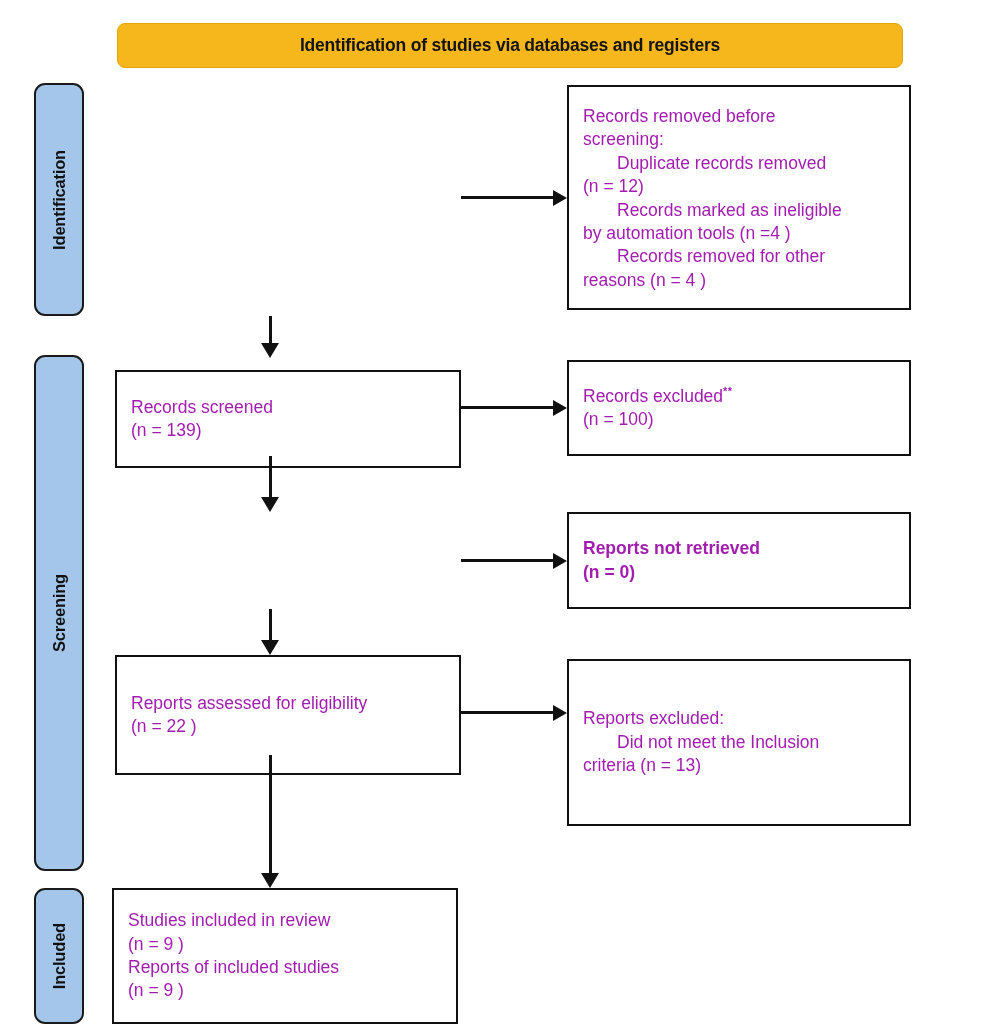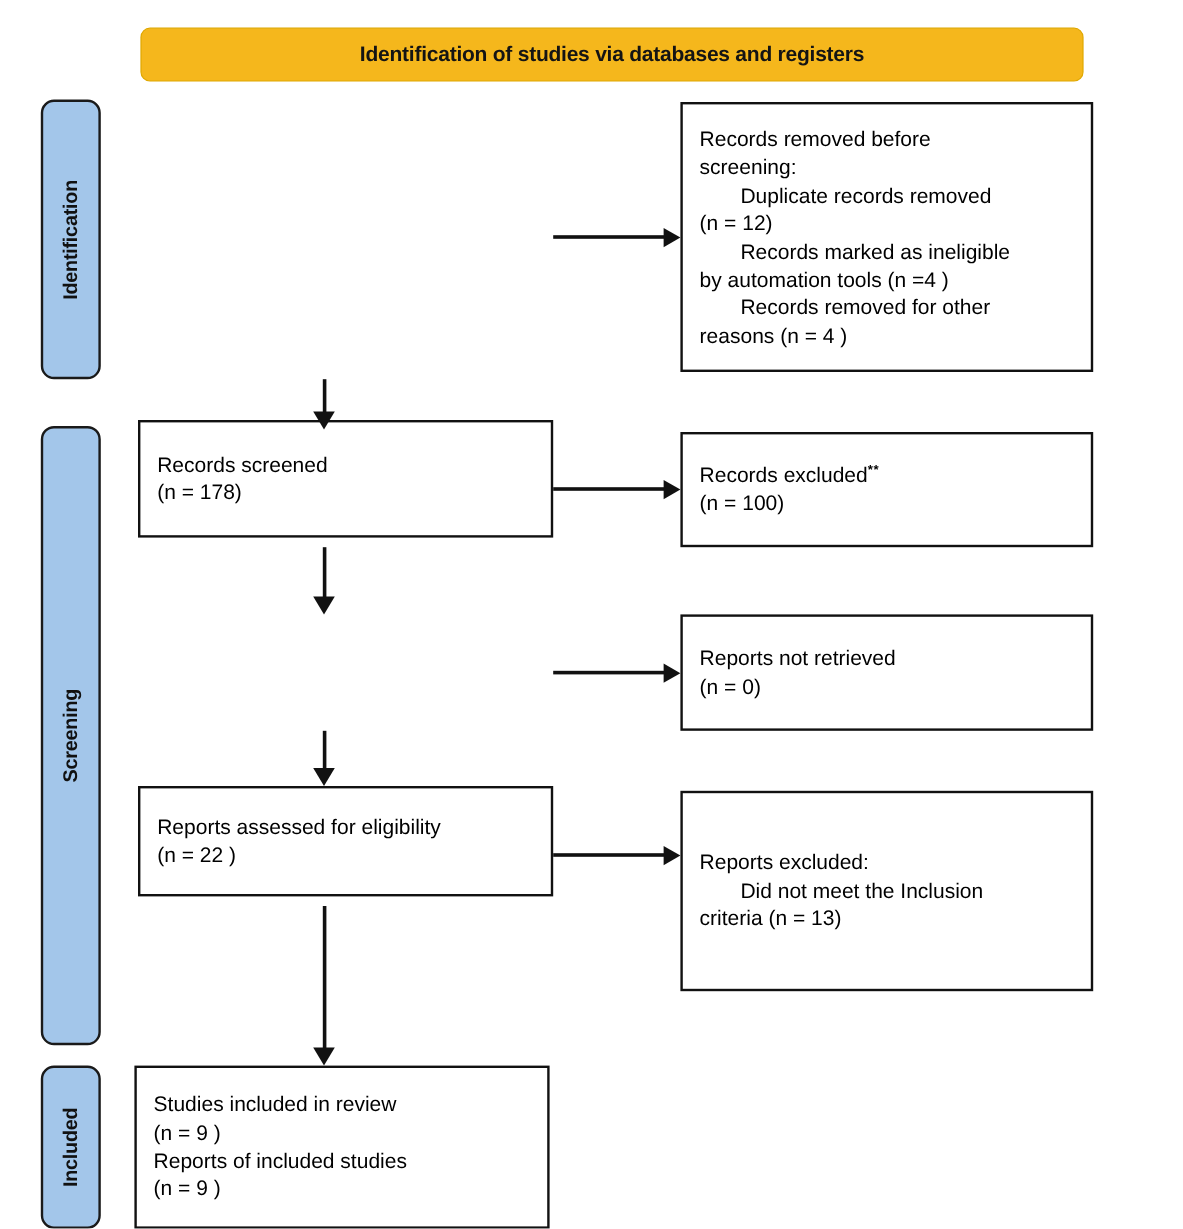--- a/index.html
+++ b/index.html
@@ -75,42 +75,42 @@
     border: 2.5px solid #111111;
     box-sizing: border-box;
     display: flex;
     flex-direction: column;
     justify-content: center;
   }
   .box-body {
     padding: 0 14px;
     font-size: 17.5px;
     line-height: 1.34;
-    color: #000000;
+    color: #a21caf;
   }
   .line { white-space: pre-wrap; }
   .line.indent { padding-left: 34px; }
   .sup {
     font-size: 11px;
     font-weight: bold;
     vertical-align: super;
     letter-spacing: 0.5px;
   }
 
   
   #box-identified   { left: 115px; top: 85px;  width: 346px; height: 231px; }
-  #box-screened     { left: 115px; top: 350px; width: 346px; height: 98px;  }
+  #box-screened     { left: 115px; top: 370px; width: 346px; height: 98px;  }
   #box-sought       { left: 115px; top: 512px; width: 346px; height: 97px;  }
-  #box-assessed     { left: 115px; top: 655px; width: 346px; height: 92px; }
+  #box-assessed     { left: 115px; top: 655px; width: 346px; height: 120px; }
   #box-included     { left: 112px; top: 888px; width: 346px; height: 136px; }
 
   
   #box-removed      { left: 567px; top: 85px;  width: 344px; height: 225px; }
   #box-excluded     { left: 567px; top: 360px; width: 344px; height: 96px;  }
-  #box-notretrieved { left: 567px; top: 512px; width: 344px; height: 97px;  }
+  #box-notretrieved { left: 567px; top: 512px; width: 344px; height: 97px; font-weight: bold;  }
   #box-repexcluded  { left: 567px; top: 659px; width: 344px; height: 167px; }
 
   
   #box-identified .box-body { padding-top: 2px; }
   #box-removed    .box-body { padding-top: 2px; }
   #box-screened   .box-body,
   #box-sought     .box-body,
   #box-assessed   .box-body,
   #box-excluded   .box-body,
   #box-notretrieved .box-body,
@@ -192,21 +192,21 @@
       <div class="line indent">Records marked as ineligible</div>
       <div class="line">by automation tools (n =4 )</div>
       <div class="line indent">Records removed for other</div>
       <div class="line">reasons (n = 4 )</div>
     </div>
   </div>
 
   <div class="box" id="box-screened">
     <div class="box-body">
       <div class="line">Records screened</div>
-      <div class="line">(n = 178)</div>
+      <div class="line">(n = 139)</div>
     </div>
   </div>
 
   <div class="box" id="box-excluded">
     <div class="box-body">
       <div class="line"><span>Records excluded</span><span class="sup">**</span></div>
       <div class="line">(n = 100)</div>
     </div>
   </div>
 

